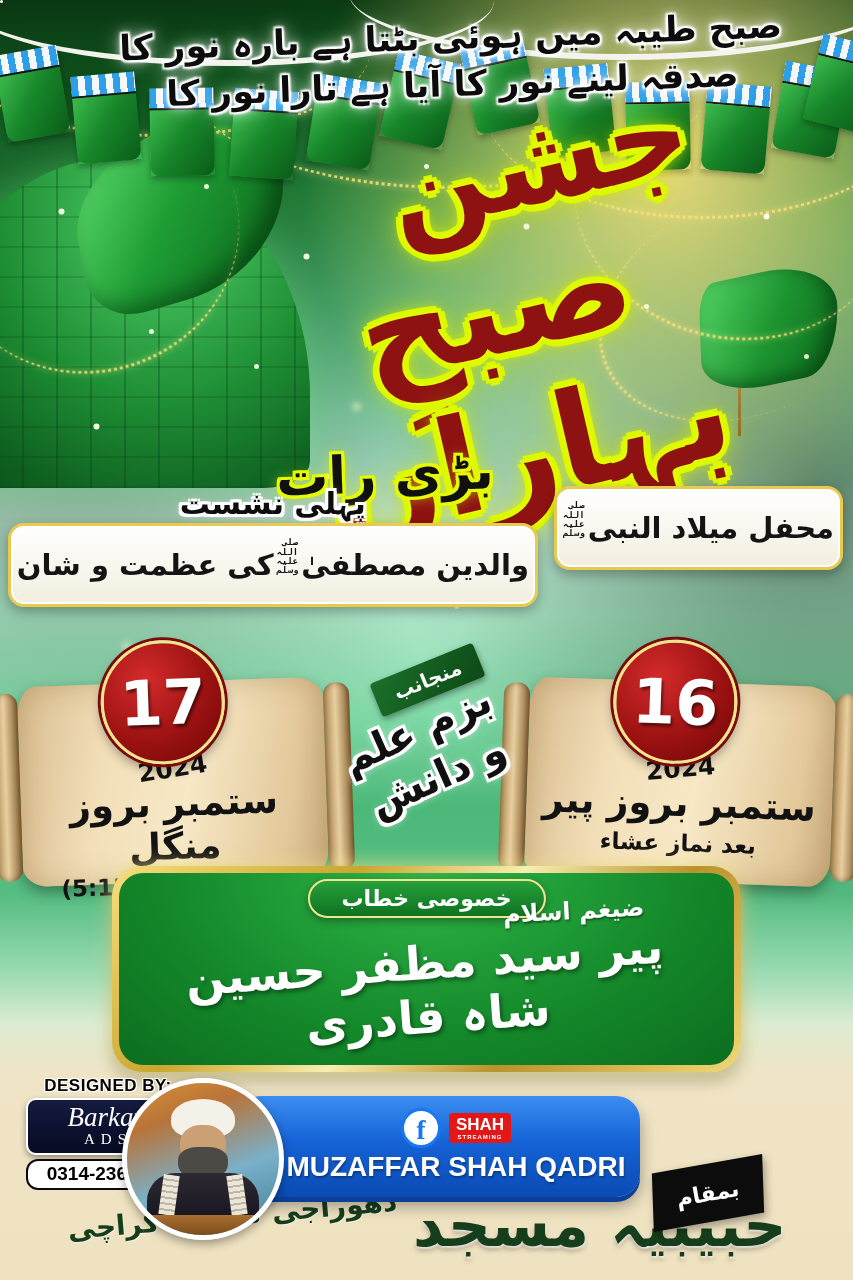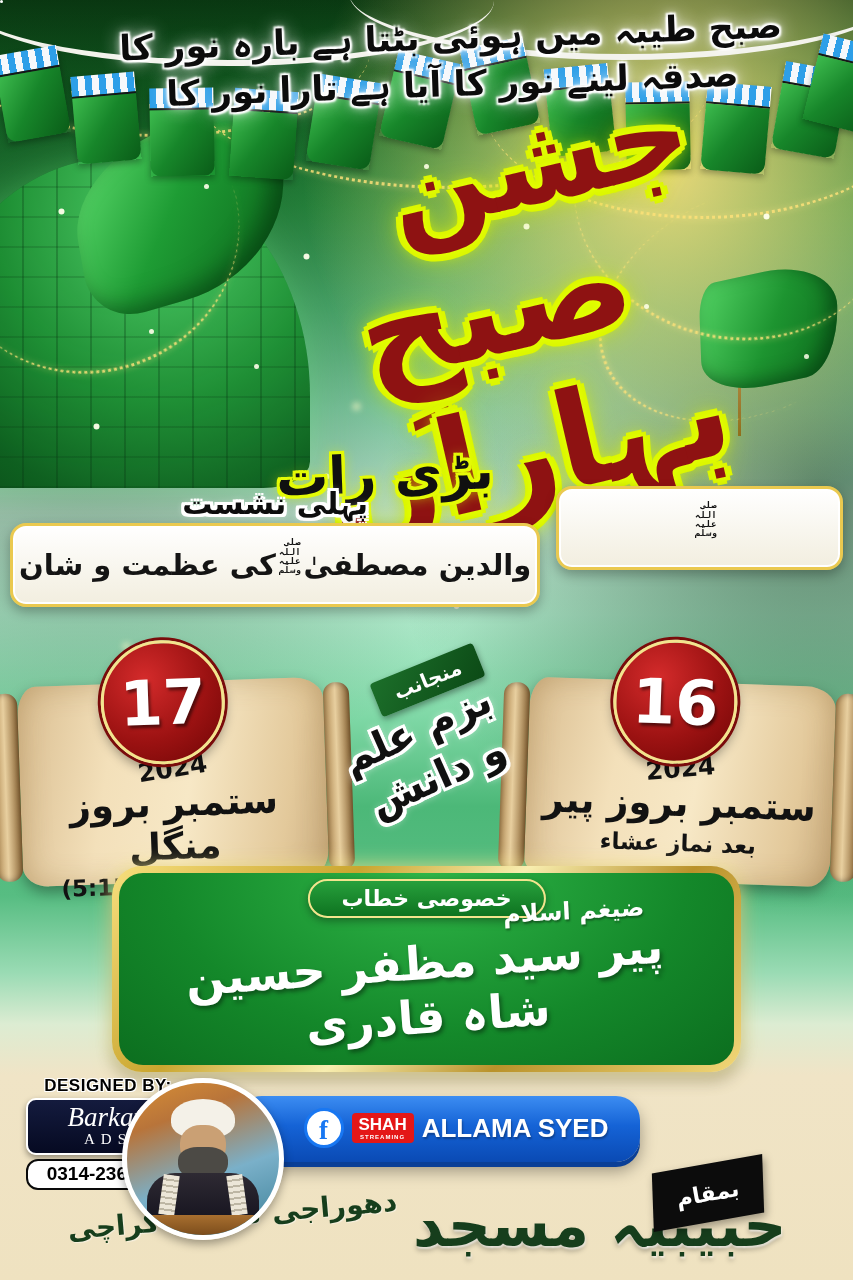--- a/index.html
+++ b/index.html
@@ -290,20 +290,21 @@
 
   <div class="title">
     <span class="t1">جشن</span>
     <span class="t2">صبحِ بہاراں</span>
   </div>
   <div class="subtitle">بڑی رات</div>
 
   <div class="sessions">
     <div class="session">
       <div class="session-box">
+        <span>محفل میلاد النبی</span>
         <span class="salawat">صلی اللہ علیہ وسلم</span>
       </div>
     </div>
     <div class="session">
       <div class="session-label">پہلی نشست</div>
       <div class="session-box">
         <span>والدین مصطفیٰ</span>
         <span class="salawat">صلی اللہ علیہ وسلم</span>
         <span>کی عظمت و شان</span>
       </div>
@@ -368,22 +369,22 @@
 
   <div class="live-banner">
     <div class="lb-row1">
       <div class="fb-circle">
         <span class="fb-f">f</span>
       </div>
       <div class="live-badge">
         <span class="live-word">SHAH</span>
         <span class="streaming-word">STREAMING</span>
       </div>
-      <div class="lb-name1">ALLAMA SYED</div>
-    </div>
+    </div>
+    <div class="lb-name2">MUZAFFAR SHAH QADRI</div>
   </div>
 
   <div class="venue-tag">
     <span>بمقام</span>
   </div>
   <div class="venue-line">
     <div class="venue-masjid">حبیبیہ مسجد</div>
     <div class="venue-address">دھوراجی کالونی کراچی</div>
   </div>
 </div>

